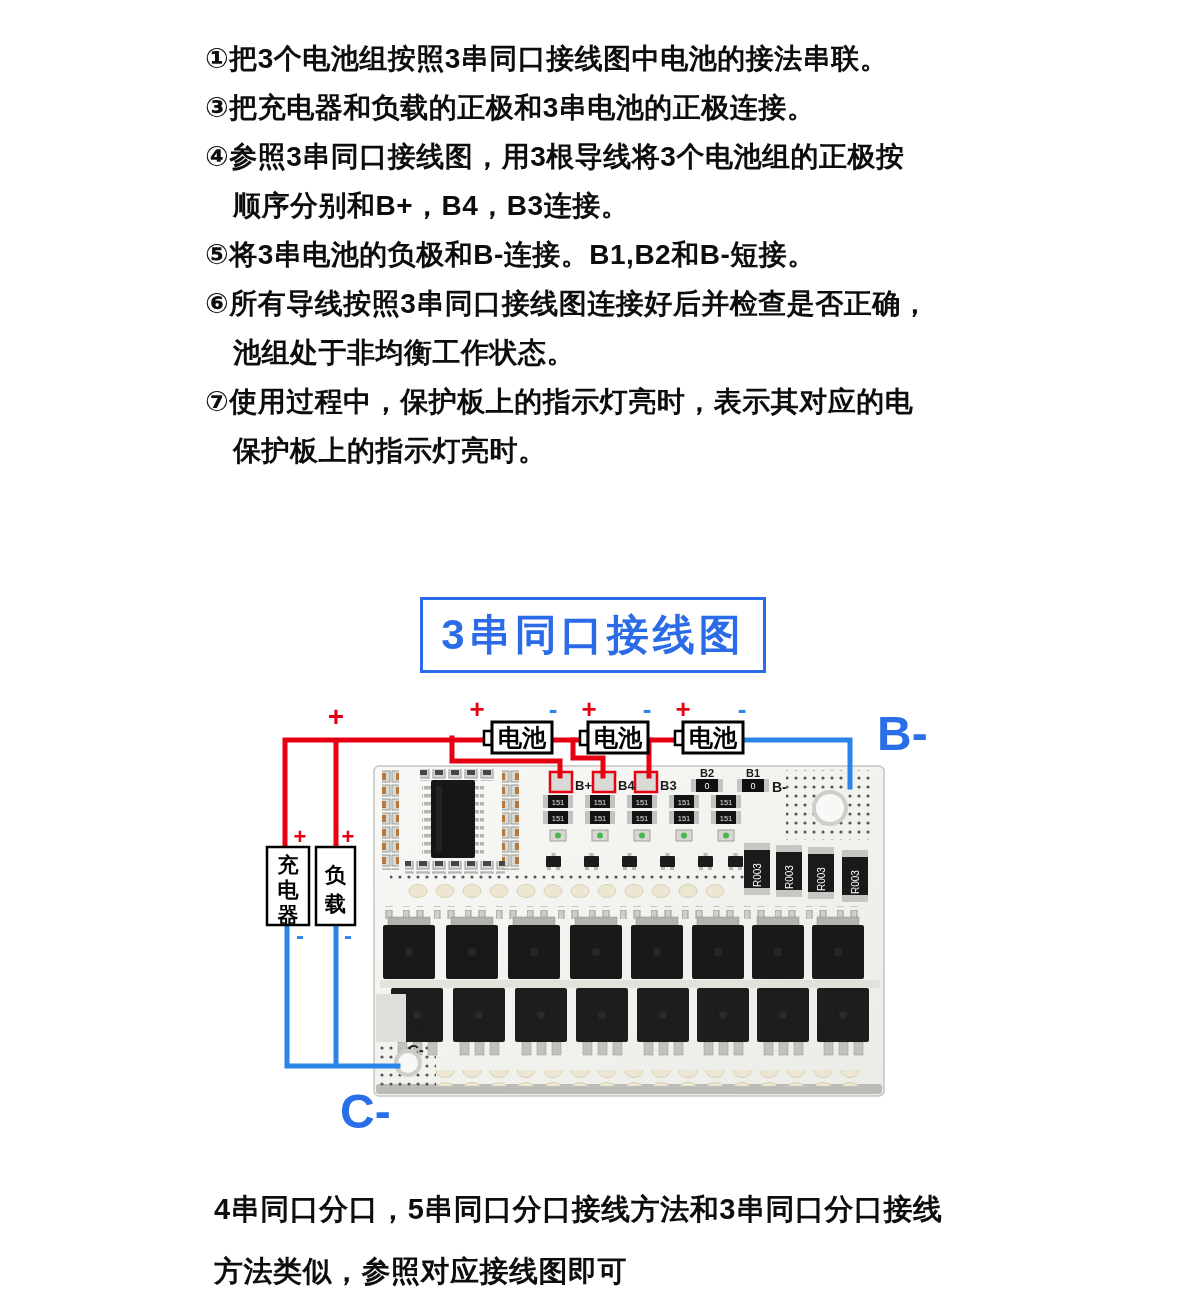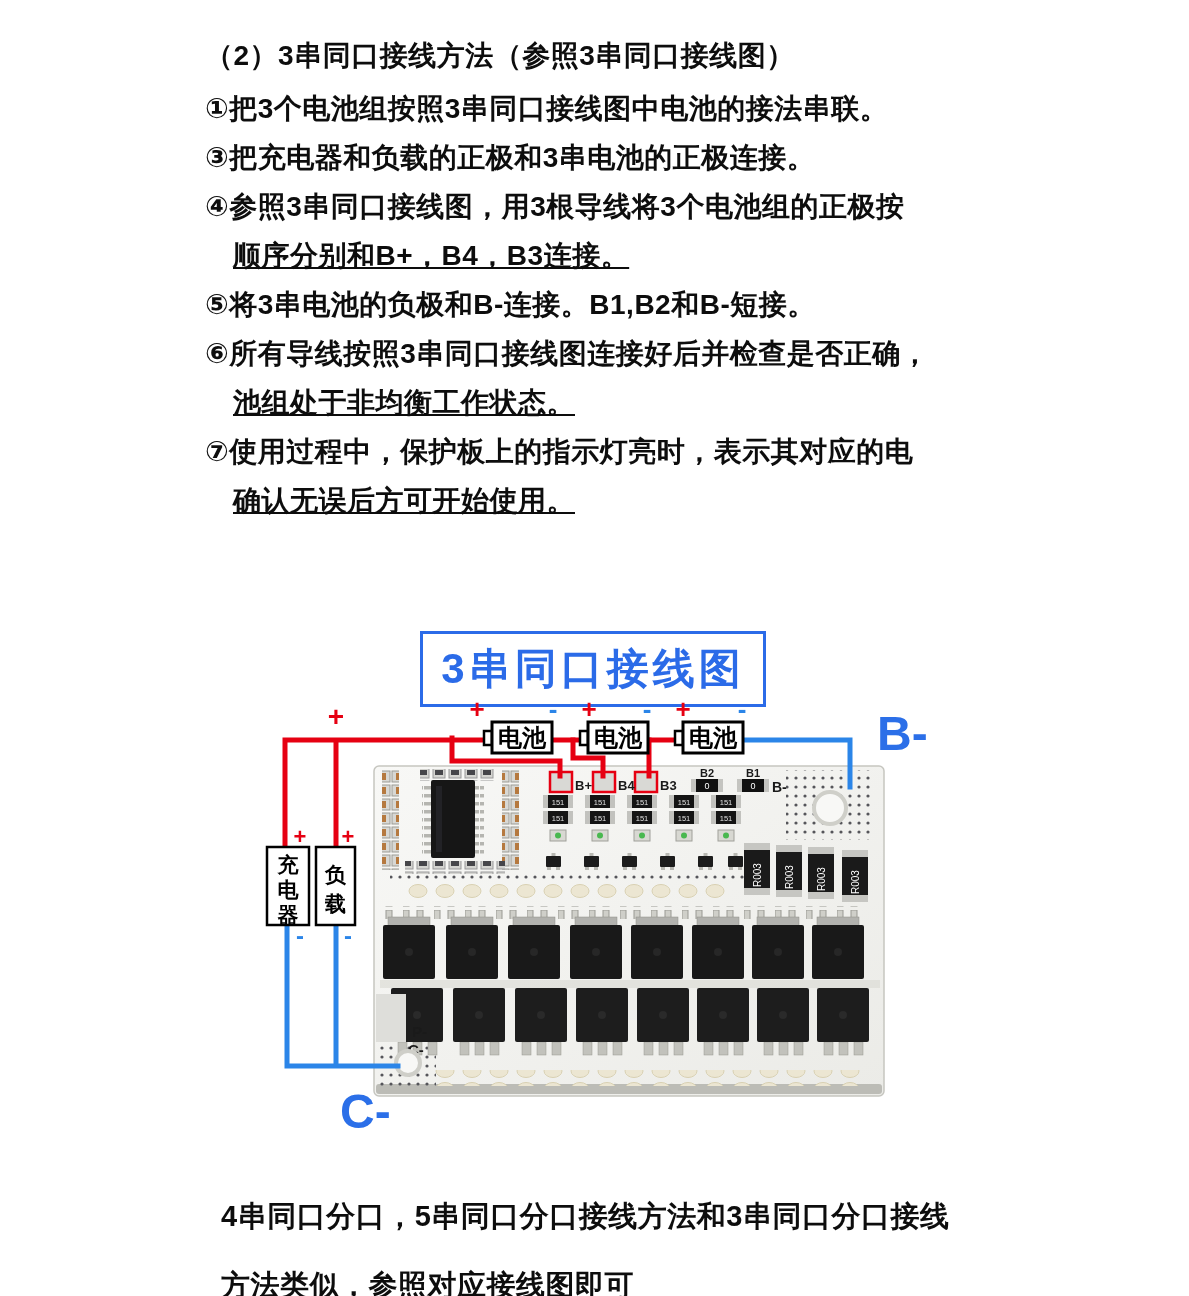--- a/index.html
+++ b/index.html
@@ -5,49 +5,48 @@
   html,body{margin:0;padding:0;}
   body{
     width:1189px;height:1296px;position:relative;background:#ffffff;
     font-family:"Liberation Sans","DejaVu Sans",sans-serif;color:#0d0d0d;
     overflow:hidden;
   }
   
   .doc-text{position:absolute;left:205px;top:34px;width:810px;}
   .doc-text p{margin:0;font-size:28px;line-height:49px;font-weight:600;letter-spacing:.5px;white-space:nowrap;}
   .doc-text p.heading{line-height:44px;margin-bottom:6px;}
-  .doc-text p.indent{padding-left:28px;text-decoration:underline;}
+  .doc-text p.indent{padding-left:28px;}
   
   .title-box{
-    position:absolute;left:420px;top:631px;width:346px;height:76px;
+    position:absolute;left:420px;top:597px;width:346px;height:76px;
     border:3px solid #2b6be8;box-sizing:border-box;
     display:flex;align-items:center;justify-content:center;
   }
   .title-box span{font-size:42px;font-weight:600;color:#2b6be8;letter-spacing:4px;}
   
   .footer-text{position:absolute;left:205px;top:1174px;width:830px;}
-  .footer-text p{margin:16px;font-size:29px;line-height:53px;font-weight:600;letter-spacing:.5px;white-space:nowrap;}
+  .footer-text p{margin:9px;font-size:29px;line-height:53px;font-weight:600;letter-spacing:.5px;white-space:nowrap;}
   
   .diagram-svg{position:absolute;left:0;top:0;}
   text.cjk{font-family:"Liberation Sans","DejaVu Sans",sans-serif;}
 </style>
 </head>
 <body>
 
 <div class="doc-text">
-  <p class="heading">（2）3串同口接线方法（参照3串同口接线图）</p>
   <p>①把3个电池组按照3串同口接线图中电池的接法串联。</p>
   <p>③把充电器和负载的正极和3串电池的正极连接。</p>
   <p>④参照3串同口接线图，用3根导线将3个电池组的正极按</p>
   <p class="indent">顺序分别和B+，B4，B3连接。</p>
   <p>⑤将3串电池的负极和B-连接。B1,B2和B-短接。</p>
   <p>⑥所有导线按照3串同口接线图连接好后并检查是否正确，</p>
   <p class="indent">池组处于非均衡工作状态。</p>
   <p>⑦使用过程中，保护板上的指示灯亮时，表示其对应的电</p>
-  <p class="indent">确认无误后方可开始使用。</p>
+  <p class="indent">保护板上的指示灯亮时。</p>
 </div>
 
 <div class="title-box">
   <span>3串同口接线图</span>
 </div>
 
 <svg class="diagram-svg" width="1189" height="1296" viewBox="0 0 1189 1296">
   <defs>
     <linearGradient id="boardGrad" x1="0" y1="0" x2="1" y2="1">
       <stop offset="0" stop-color="#f8f8f6"></stop>

